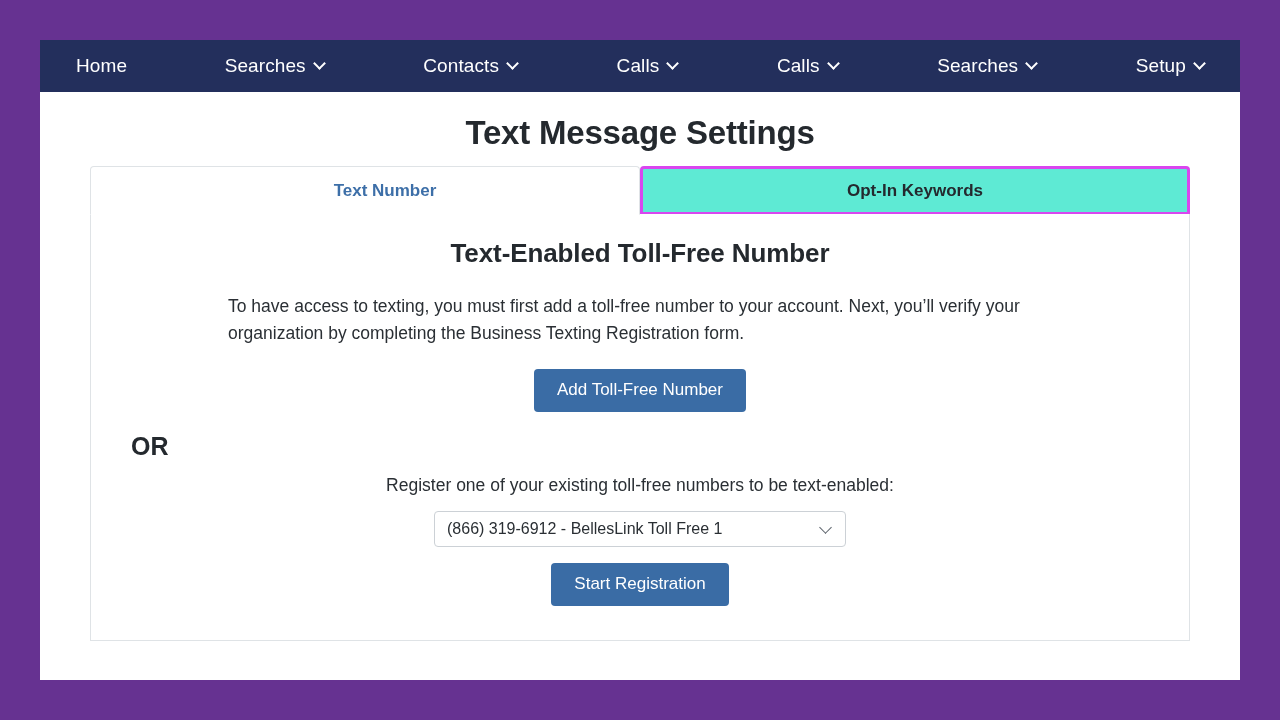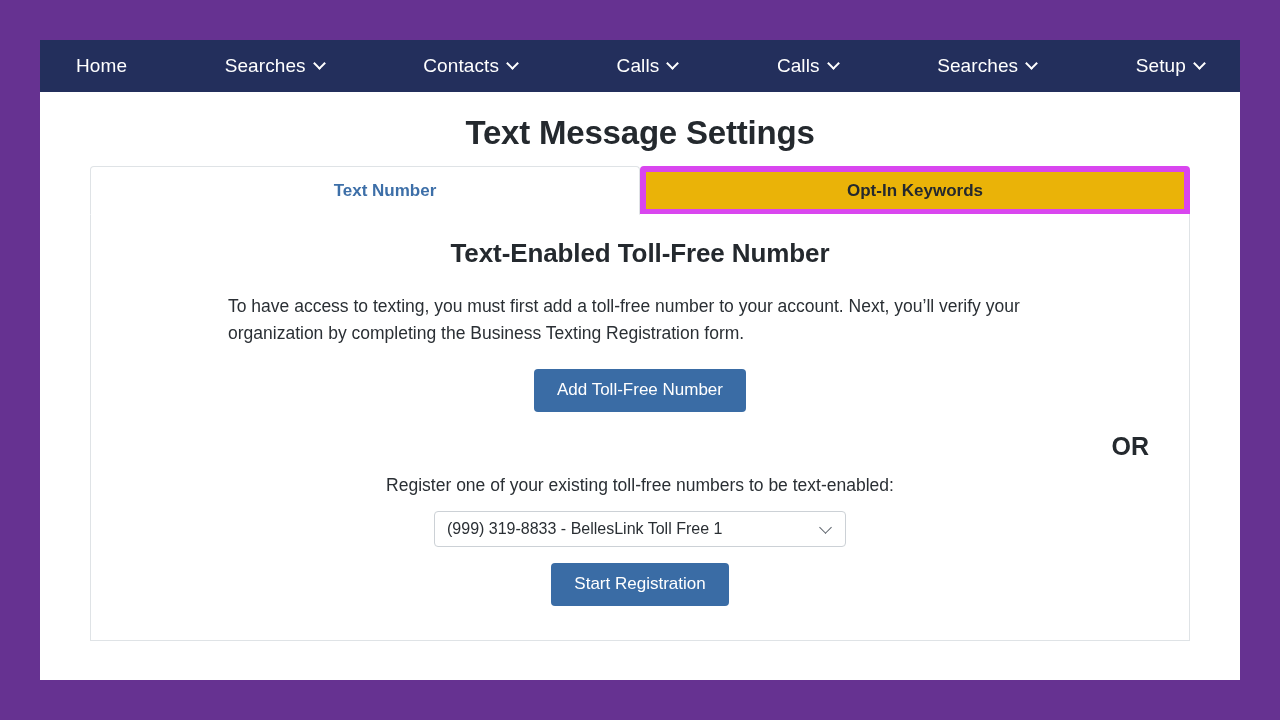--- a/index.html
+++ b/index.html
@@ -109,23 +109,23 @@
     color: #3d6fa8;
     border: 1px solid #dfe3e6;
     border-bottom: 1px solid #ffffff;
     border-top-left-radius: 4px;
     border-top-right-radius: 4px;
     position: relative;
     z-index: 2;
     padding-left: 40px;
   }
   .tab.inactive {
-    background: #eab308;
+    background: #5eead4;
     color: #24292e;
-    border: 6px solid #d946ef;
+    border: 3px solid #d946ef;
     border-top-left-radius: 4px;
     border-top-right-radius: 4px;
   }
   .tab-panel {
     background: #ffffff;
     border: 1px solid #dfe3e6;
     border-top: none;
     margin-top: -1px;
     height: 427px;
     box-sizing: border-box;
@@ -161,21 +161,21 @@
     color: #ffffff;
     font-size: 17px;
     border: none;
     border-radius: 4px;
     padding: 12px 23px;
     cursor: pointer;
     font-family: "Liberation Sans", sans-serif;
     line-height: 1.1;
   }
   .or-text {
-    text-align: right;
+    text-align: left;
     font-size: 25px;
     font-weight: bold;
     color: #24292e;
     margin: 20px 0 0 0;
   }
   .register-text {
     text-align: center;
     font-size: 17.5px;
     color: #2a2f34;
     margin: 14px 0 0 0;
@@ -284,21 +284,21 @@
         <div class="btn-row">
           <button class="btn">Add Toll-Free Number</button>
         </div>
 
         <div class="or-text">OR</div>
 
         <div class="register-text">Register one of your existing toll-free numbers to be text-enabled:</div>
 
         <div class="select-row">
           <div class="select-box">
-            <span class="select-value">(999) 319-8833 - BellesLink Toll Free 1</span>
+            <span class="select-value">(866) 319-6912 - BellesLink Toll Free 1</span>
             <span class="select-caret"></span>
           </div>
         </div>
 
         <div class="btn-row-2">
           <button class="btn">Start Registration</button>
         </div>
       </div>
     </div>
 

